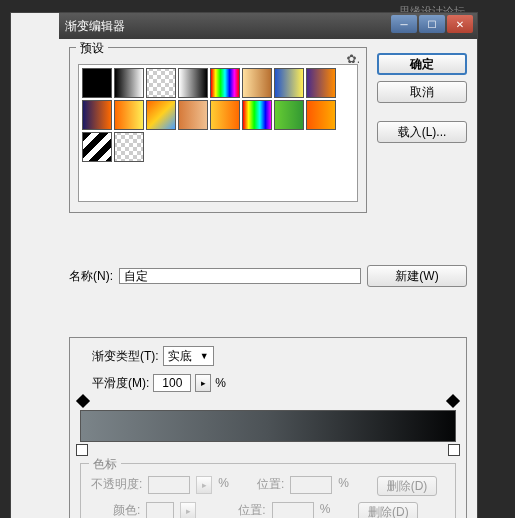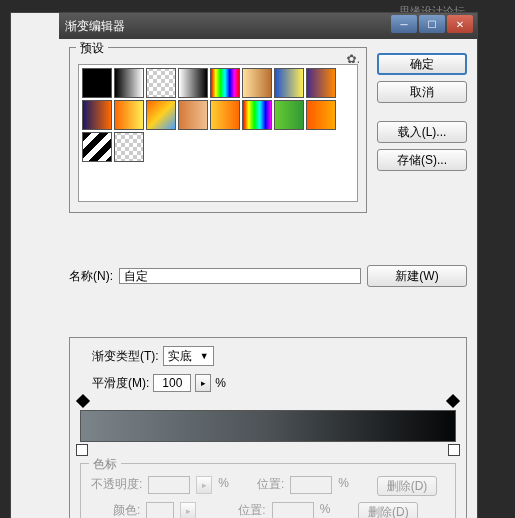--- a/index.html
+++ b/index.html
@@ -15,21 +15,21 @@
 .close-btn { background: linear-gradient(#d86b5a,#b34332); }
 .content { padding: 8px 10px 12px 10px; display: flex; flex-direction: column; gap: 40px; }
 .top-row { display: flex; gap: 10px; }
 .presets-box { flex: 1; border: 1px solid #888; padding: 6px 8px 10px 8px; position: relative; }
 .presets-title { background: #f0f0f0; padding: 0 4px; position: absolute; top: -8px; left: 6px; font-size: 12px; }
 .gear { position: absolute; top: 4px; right: 6px; color: #555; font-size: 12px; }
 .swatch-grid { margin-top: 10px; background: #fff; border: 1px solid #999; padding: 2px; height: 138px; display: flex; flex-wrap: wrap; align-content: flex-start; }
 .swatch { width: 30px; height: 30px; border: 1px solid #555; margin: 1px; }
 .side-btns { display: flex; flex-direction: column; gap: 6px; padding-top: 6px; }
 .btn { width: 90px; height: 22px; background: linear-gradient(#fdfdfd,#e2e2e2); border: 1px solid #888; border-radius: 3px; font-size: 12px; cursor: pointer; }
-.btn.primary { border: 2px solid #3a7abd; }
+.btn.primary { border: 2px solid #3a7abd; font-weight: bold; }
 .name-row { display: flex; align-items: center; gap: 6px; margin: 12px 0 10px 0; }
 .label { font-size: 12px; }
 .text-input { flex: 1; height: 16px; border: 1px solid #888; padding: 2px 4px; background: #fff; }
 .grad-section { border: 1px solid #888; padding: 8px 10px 10px 10px; }
 .row { display: flex; align-items: center; gap: 4px; margin-bottom: 8px; }
 .num-input { width: 38px; height: 18px; border: 1px solid #888; text-align: center; background: #fff; }
 .step-btn { width: 16px; height: 18px; background: linear-gradient(#fdfdfd,#e2e2e2); border: 1px solid #888; font-size: 9px; display:flex; align-items:center; justify-content:center; }
 .select { height: 20px; border: 1px solid #888; padding: 2px 4px; background: #fff; display: flex; align-items: center; gap: 8px; }
 .sel-arrow { font-size: 9px; }
 .gradient-bar-wrap { position: relative; margin: 18px 0 14px 0; }
@@ -82,21 +82,20 @@
             <div class="swatch" style="background: linear-gradient(90deg, rgb(255, 90, 0), rgb(255, 170, 0));"></div>
             <div class="swatch" style="background: repeating-linear-gradient(135deg, rgb(0, 0, 0) 0px, rgb(0, 0, 0) 6px, rgb(255, 255, 255) 6px, rgb(255, 255, 255) 12px);"></div>
             <div class="swatch" style="background: repeating-conic-gradient(rgb(204, 204, 204) 0deg, rgb(204, 204, 204) 25%, rgb(255, 255, 255) 0deg, rgb(255, 255, 255) 50%) 50% center / 8px 8px;"></div>
           </div>
       </div>
       <div class="side-btns">
         <button class="btn primary">确定</button>
         <button class="btn">取消</button>
         <div style="height:6px"></div>
         <button class="btn">载入(L)...</button>
-        <button class="btn">存储(S)...</button>
       </div>
     </div>
 
     <div class="name-row">
       <span class="label">名称(N):</span>
       <input class="text-input" value="自定" style="">
       <button class="btn" style="width:100px">新建(W)</button>
     </div>
 
     <div class="grad-section">

